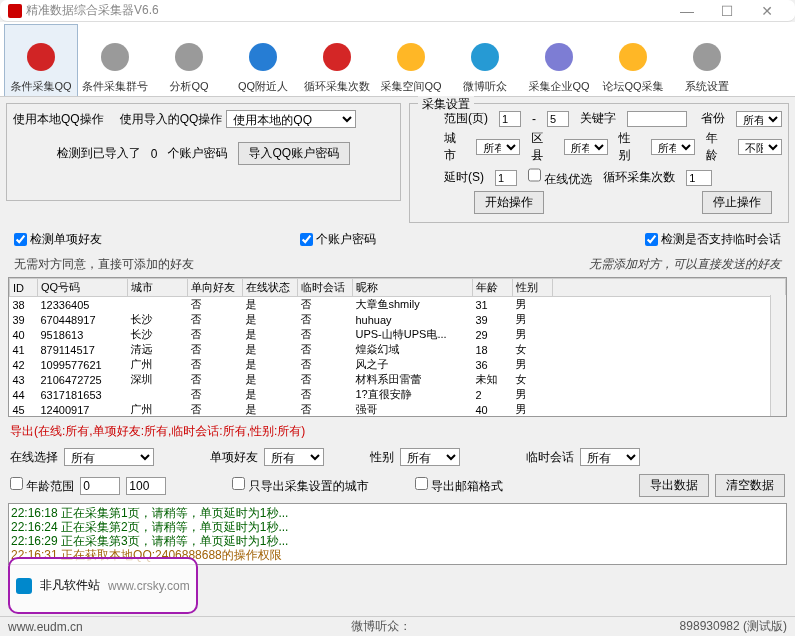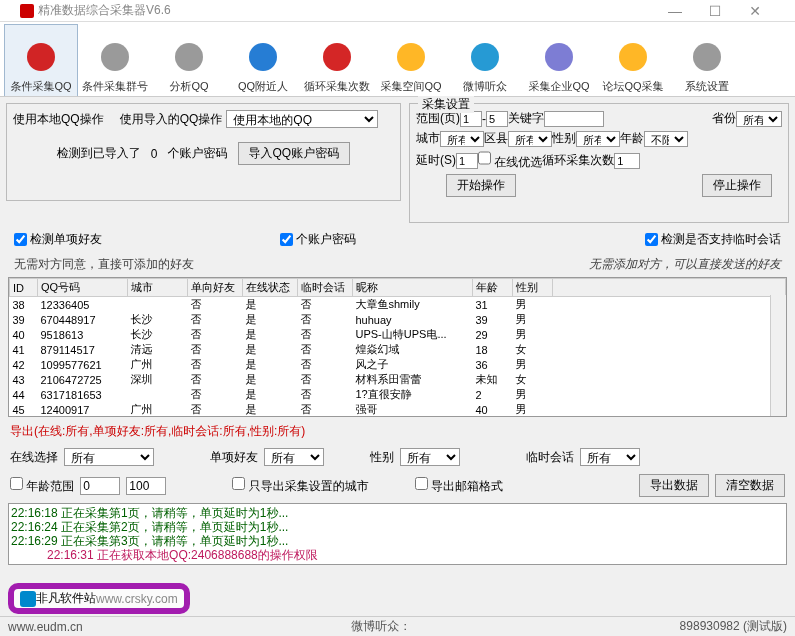--- a/index.html
+++ b/index.html
@@ -1,53 +1,53 @@
 <!DOCTYPE html>
 <html><head>
 <meta charset="utf-8">
 <style>
 * { box-sizing: border-box; margin: 0; padding: 0; font-family: "Microsoft YaHei", SimSun, sans-serif; font-size: 12px; }
 body { background: #f0f0f0; width: 795px; height: 636px; overflow: hidden; position: relative; }
-.titlebar { height: 22px; background: #fff; display: flex; align-items: center; padding: 0 20px; border-bottom: 1px solid #ddd; }
+.titlebar { height: 22px; background: #fff; display: flex; align-items: center; padding: 0 8px; border-bottom: 1px solid #ddd; border-radius: 7px; }
 .titlebar .icon { width: 14px; height: 14px; background: #c00; margin-right: 4px; border-radius: 2px; }
 .titlebar .title { flex: 1; color: #888; font-size: 12px; }
 .titlebar .wbtn { width: 40px; text-align: center; color: #888; font-size: 14px; cursor: pointer; }
 .toolbar { height: 75px; background: #fff; display: flex; padding: 2px 4px 0; border-bottom: 1px solid #ccc; }
 .tbitem { width: 74px; display: flex; flex-direction: column; align-items: center; justify-content: flex-end; padding-bottom: 2px; cursor: pointer; position: relative; }
 .tbitem.active { background: #e8f0f8; border: 1px solid #a0b8d0; border-bottom: none; }
 .tbitem .ticon { width: 40px; height: 40px; display: flex; align-items: center; justify-content: center; }
 .tbitem .tlabel { font-size: 11px; color: #333; margin-top: 2px; }
 .body { padding: 6px; display: flex; flex-direction: column; gap: 4px; }
 .row1 { display: flex; gap: 8px; }
 .panel { border: 1px solid #bbb; padding: 6px; background: #f0f0f0; position: relative; }
 .panel-left { width: 395px; height: 98px; }
 .panel-right { flex: 1; height: 120px; }
 .fieldset-label { position: absolute; top: -8px; left: 8px; background: #f0f0f0; padding: 0 4px; font-size: 12px; }
 .inline { display: flex; align-items: center; gap: 4px; flex-wrap: wrap; }
 .btn { background: #e8e8e8; border: 1px solid #999; padding: 2px 10px; cursor: pointer; font-size: 12px; }
 select, input[type=text] { border: 1px solid #999; background: #fff; padding: 1px 2px; font-size: 12px; height: 18px; }
-.chkrow { display: flex; padding: 4px 8px; gap: 28px; }
+.chkrow { display: flex; padding: 4px 8px; gap: 48px; }
 .chkrow label { display: flex; align-items: center; gap: 3px; }
 .redrow { display: flex; padding: 0 8px; color: #404040; font-size: 12px; }
 .redrow .r2 { margin-left: auto; font-style: italic; }
 .table-wrap { border: 1px solid #999; background: #fff; height: 140px; overflow: hidden; position: relative; margin: 0 2px; }
 table { width: 100%; border-collapse: collapse; table-layout: fixed; }
 th { background: #f0f0f0; border: 1px solid #ccc; text-align: left; padding: 1px 3px; font-weight: normal; font-size: 11px; height: 16px; }
 td { padding: 0 3px; font-size: 11px; height: 14px; white-space: nowrap; overflow: hidden; }
 .export-title { color: #c00; font-size: 12px; padding: 2px 4px; }
 .export-row { display: flex; align-items: center; gap: 6px; padding: 2px 4px; }
 .log { background: #fff; border: 1px solid #999; height: 62px; overflow: auto; font-size: 11px; padding: 2px; margin: 0 2px; line-height: 14px; }
 .log .l1 { color: #006000; }
-.log .l2 { color: #be185d; margin-left: 36px; }
+.log .l2 { color: #a16207; }
 .statusbar { position: absolute; bottom: 0; left: 0; right: 0; height: 20px; background: #f0f0f0; border-top: 1px solid #ccc; display: flex; align-items: center; padding: 0 8px; font-size: 11px; color: #555; }
 .statusbar .sp { flex: 1; }
-.watermark { position: absolute; bottom: 22px; left: 8px; display: flex; align-items: center; gap: 0; background: rgba(255,255,255,0.7); padding: 1px 6px; border: 6px solid #a21caf; border-radius: 10px; font-size: 11px; }
+.watermark { position: absolute; bottom: 22px; left: 8px; display: flex; align-items: center; gap: 8px; background: rgba(255,255,255,0.7); padding: 18px 6px; border: 2px solid #a21caf; border-radius: 10px; font-size: 11px; }
 .watermark .wm-icon { width: 16px; height: 16px; background: #08c; border-radius: 3px; }
 .scrollbar-v { position: absolute; right: 0; top: 17px; bottom: 0; width: 16px; background: #f0f0f0; border-left: 1px solid #ccc; }
-.panel-right .prow { display: flex; align-items: center; gap: 0; margin-bottom: 3px; font-size: 11px; }
+.panel-right .prow { display: flex; align-items: center; gap: 11px; margin-bottom: 3px; font-size: 11px; margin-left: 28px; }
 .panel-right select, .panel-right input { height: 16px; font-size: 11px; }
 </style>
 </head>
 <body>
 
 <div class="titlebar">
   <div class="icon"></div>
   <div class="title">精准数据综合采集器V6.6</div>
   <div class="wbtn">—</div>
   <div class="wbtn">☐</div>
@@ -137,21 +137,21 @@
     </div>
   </div>
 
 <div class="body">
   <div class="row1">
     <div class="panel panel-left">
       <div class="inline" style="margin-bottom:8px">
         <span>使用本地QQ操作</span>
         <span style="width:8px"></span>
         <span>使用导入的QQ操作</span>
-        <select style="width:152px"><option>使用本地的QQ</option></select>
+        <select style="width:130px"><option>使用本地的QQ</option></select>
       </div>
       <div class="inline" style="justify-content:center;margin-top:14px;gap:10px">
         <span>检测到已导入了</span>
         <span>0</span>
         <span>个账户密码</span>
         <button class="btn">导入QQ账户密码</button>
       </div>
     </div>
     <div class="panel panel-right">
       <div class="fieldset-label">采集设置</div>

